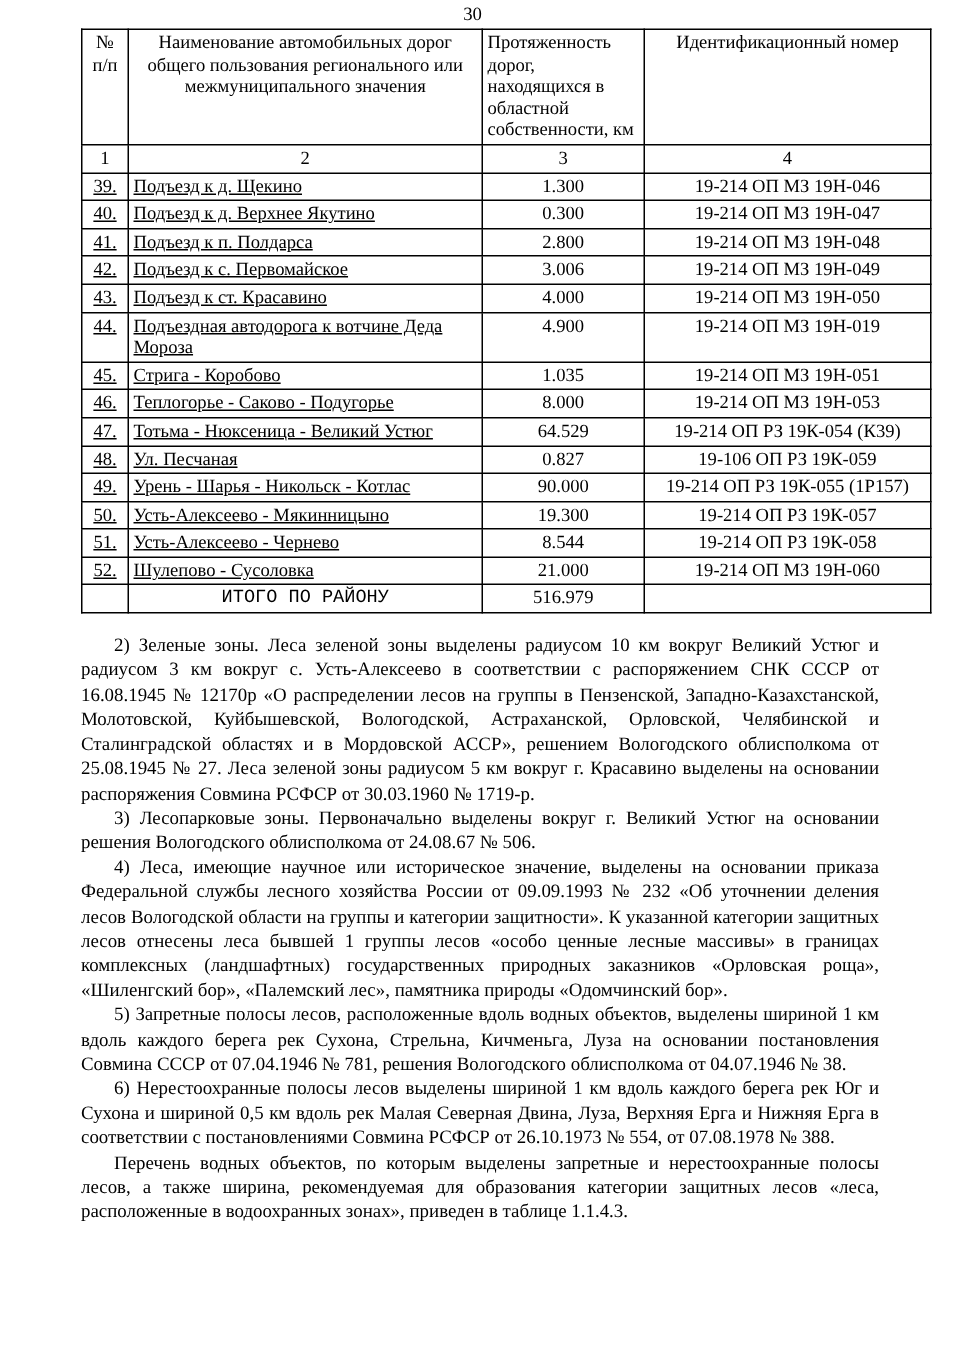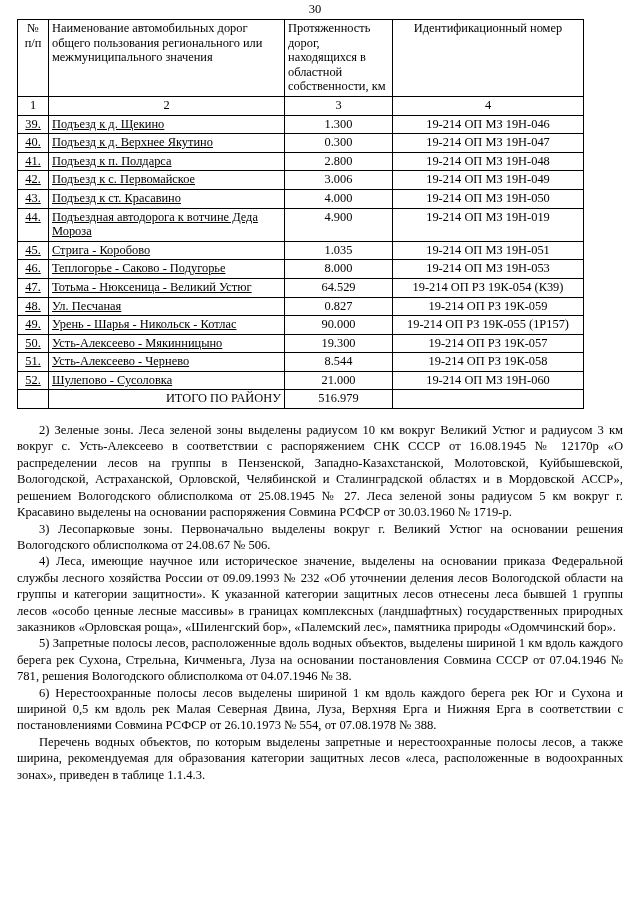--- a/index.html
+++ b/index.html
@@ -13,21 +13,21 @@
     background: #ffffff;
     font-family: "Liberation Serif", "DejaVu Serif", serif;
     color: #000000;
     overflow: hidden;
   }
   .page {
     position: relative;
     width: 640px;
     height: 905px;
     box-sizing: border-box;
-    padding: 0 17px;
+    padding: 0 54px;
   }
   .page-number {
     text-align: center;
     font-size: 12.5px;
     line-height: 14px;
     height: 16px;
     padding-top: 2px;
     margin-left: -10px;
   }
 
@@ -45,32 +45,32 @@
     vertical-align: top;
     font-weight: normal;
     line-height: 14.6px;
   }
   col.c-num   { width: 31px; }
   col.c-name  { width: 236px; }
   col.c-len   { width: 108px; }
   col.c-id    { width: 191px; }
 
   .hdr-num   { text-align: center; }
-  .hdr-name  { text-align: left; margin-top: 46px; }
+  .hdr-name  { text-align: center; margin-top: 46px; }
   .hdr-len   { text-align: left; }
   .hdr-id    { text-align: center; }
 
   .colnum { text-align: center; }
 
   td.num   { text-align: center; white-space: nowrap; text-decoration: underline; }
   td.name  { text-align: left; text-decoration: underline; }
   td.len   { text-align: center; }
   td.id    { text-align: center; }
 
-  td.total-label { text-align: right; }
+  td.total-label { text-align: center; font-family: Liberation Mono, monospace; }
   td.total-val   { text-align: center; font-weight: bold; }
 
   
   .body-text {
     margin-top: 13px;
     font-size: 12.6px;
     line-height: 16.4px;
     text-align: justify;
     text-justify: inter-word;
     hyphens: manual;
@@ -164,21 +164,21 @@
         <tr>
           <td class="num">47.</td>
           <td class="name">Тотьма - Нюксеница - Великий Устюг</td>
           <td class="len">64.529</td>
           <td class="id">19-214 ОП РЗ 19К-054 (К39)</td>
         </tr>
         <tr>
           <td class="num">48.</td>
           <td class="name">Ул. Песчаная</td>
           <td class="len">0.827</td>
-          <td class="id">19-214 ОП РЗ 19К-059</td>
+          <td class="id">19-106 ОП РЗ 19К-059</td>
         </tr>
         <tr>
           <td class="num">49.</td>
           <td class="name">Урень - Шарья - Никольск - Котлас</td>
           <td class="len">90.000</td>
           <td class="id">19-214 ОП РЗ 19К-055 (1Р157)</td>
         </tr>
         <tr>
           <td class="num">50.</td>
           <td class="name">Усть-Алексеево - Мякинницыно</td>

